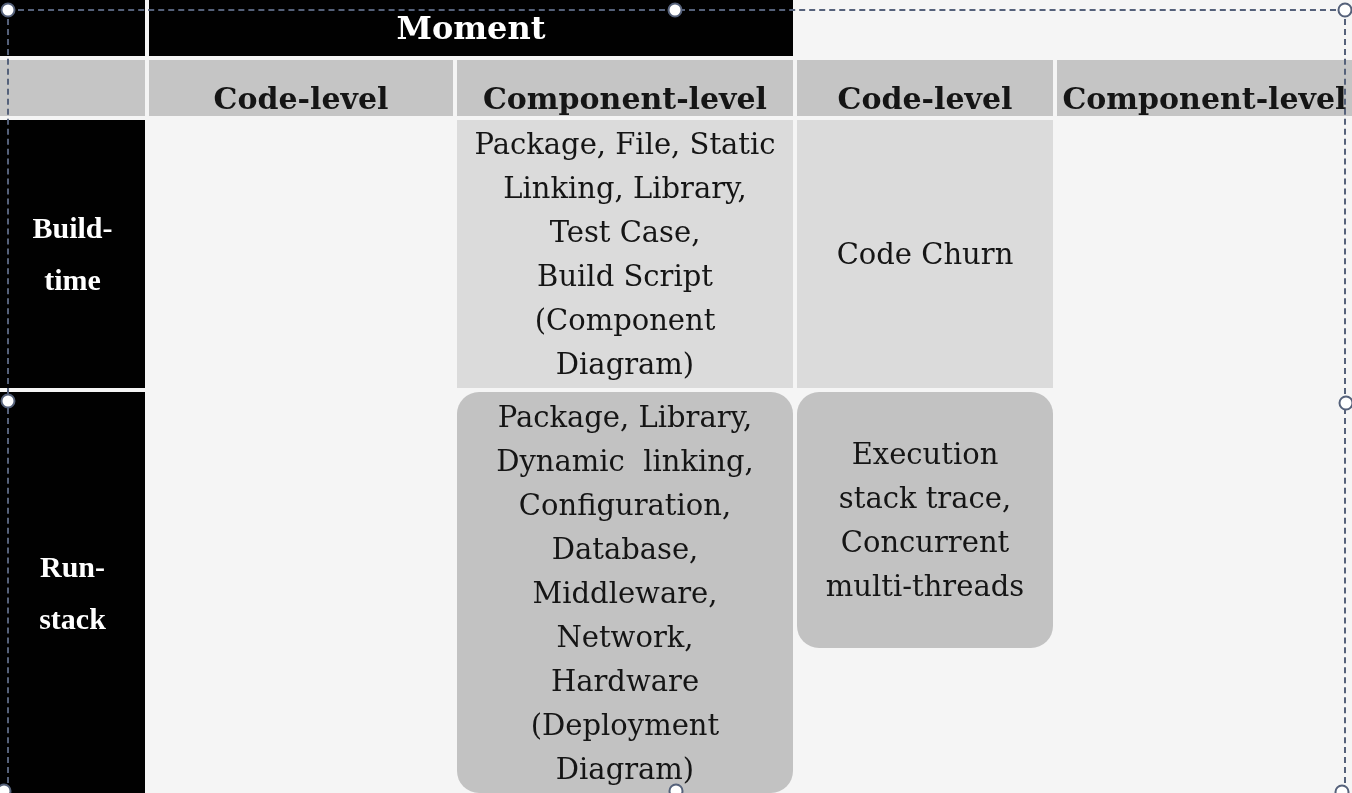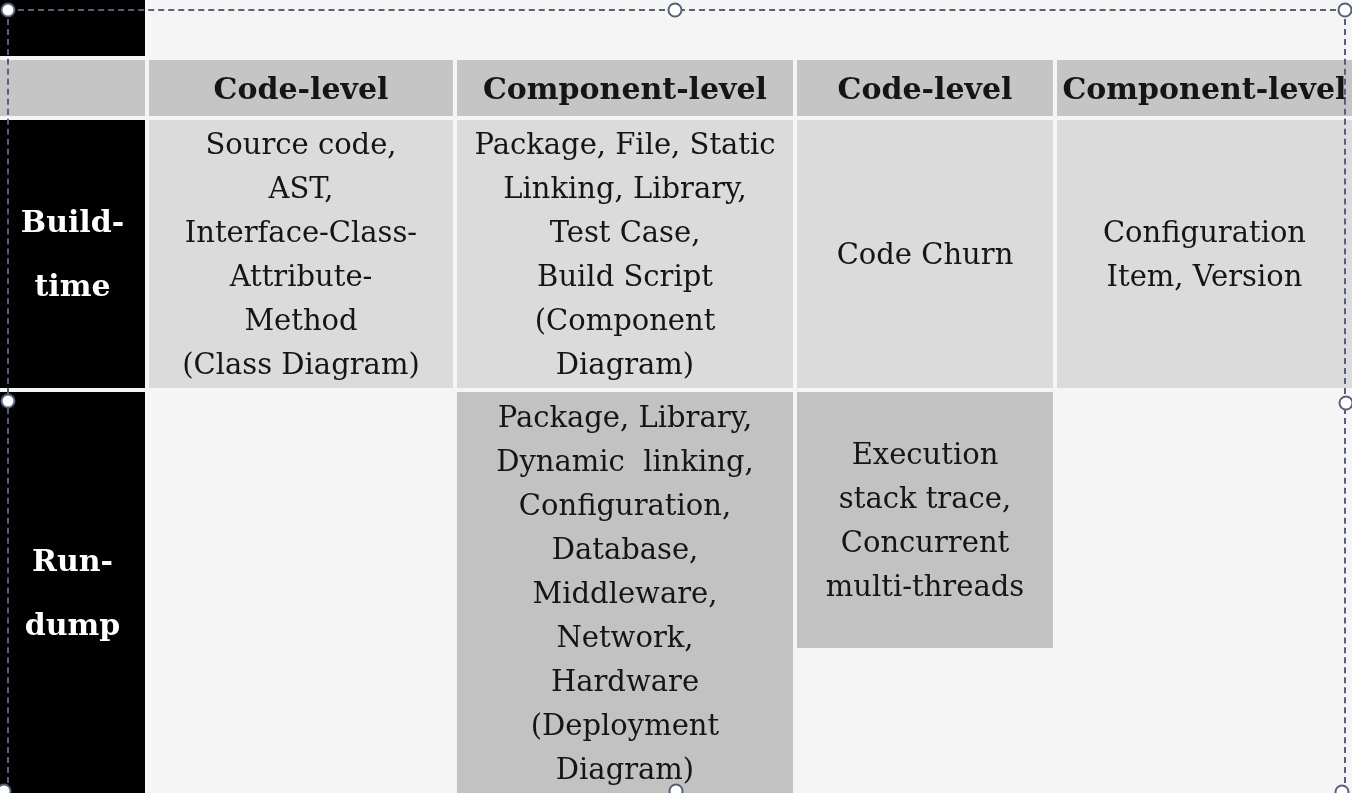--- a/index.html
+++ b/index.html
@@ -14,27 +14,27 @@
     position:absolute; inset:0;
     display:grid;
     grid-template-columns:145px 304px 336px 256px 1fr;
     grid-template-rows:56px 56px 268px 256px 1fr;
     gap:4px;
   }
   .cell { display:flex; align-items:center; justify-content:center; overflow:hidden; }
   .cell > span { white-space:pre-wrap; text-align:center; }
 
   .c-black { background:var(--header_bg,#010101); color:var(--header_text,#ffffff); }
-  .c-sub   { background:var(--subheader_bg,#c5c5c5); }
+  .c-sub   { background:var(--subheader_bg,#c5c5c5);align-items:flex-end; }
   .c-light { background:var(--cell_light_bg,#dbdbdb); }
-  .c-mid   { background:var(--cell_dark_bg,#c2c2c2); }
+  .c-mid   { background:var(--cell_dark_bg,#c2c2c2);border-radius:22px; }
 
   .t-top   { font-size:32px; font-weight:bold; }
   .t-sub   { font-size:30px; font-weight:bold; color:var(--body_text,#151515); }
-  .t-label { font-size:30px; font-weight:bold; line-height:64px; }
+  .t-label { font-size:30px; font-weight:bold; line-height:52px;font-family:Liberation Serif, serif; }
   .t-body  { font-size:29px; line-height:44px; color:var(--body_text,#151515); }
 
   
   .sel { position:absolute; pointer-events:none; }
   .sel-top   { left:8px;  top:9px;  width:1338px; height:0; border-top:2px dashed var(--selection,#55617a); }
   .sel-left  { left:7px;  top:9px;  width:0; height:784px; border-left:2px dashed var(--selection,#55617a); }
   .sel-right { left:1344px; top:9px; width:0; height:784px; border-left:2px dashed var(--selection,#55617a); }
   .handle {
     position:absolute; width:15px; height:15px; border-radius:50%;
     background:#ffffff; border:2px solid var(--selection,#55617a);
@@ -42,66 +42,57 @@
   }
 </style>
 </head>
 <body>
 
 <div class="stage">
 
   <div class="tbl">
 
     <div class="cell c-black" style="grid-area:1/1"></div>
+    <div class="cell c-black t-top" style="grid-area:1/2/2/4">
+      <span>Moment</span>
+    </div>
 
     <div class="cell c-sub" style="grid-area:2/1"></div>
     <div class="cell c-sub t-sub" style="grid-area:2/2">
       <span>Code-level</span>
     </div>
     <div class="cell c-sub t-sub" style="grid-area:2/3">
       <span>Component-level</span>
     </div>
     <div class="cell c-sub t-sub" style="grid-area:2/4">
       <span>Code-level</span>
     </div>
     <div class="cell c-sub t-sub" style="grid-area:2/5">
       <span>Component-level</span>
     </div>
 
     <div class="cell c-black t-label" style="grid-area:3/1">
       <span>Build-
 time</span>
     </div>
-    <div class="cell c-light t-body" style="grid-area:3/2">
-      <span>Source code,
-AST,
-Interface-Class-
-Attribute-
-Method
-(Class Diagram)</span>
-    </div>
     <div class="cell c-light t-body" style="grid-area:3/3">
       <span>Package, File, Static
 Linking, Library,
 Test Case,
 Build Script
 (Component
 Diagram)</span>
     </div>
     <div class="cell c-light t-body" style="grid-area:3/4">
       <span>Code Churn</span>
     </div>
-    <div class="cell c-light t-body" style="grid-area:3/5">
-      <span>Configuration
-Item, Version</span>
-    </div>
 
     <div class="cell c-black t-label" style="grid-area:4/1/6/2">
       <span>Run-
-dump</span>
+stack</span>
     </div>
     <div class="cell c-mid t-body" style="grid-area:4/3/6/4">
       <span>Package, Library,
 Dynamic  linking,
 Configuration,
 Database,
 Middleware,
 Network,
 Hardware
 (Deployment

